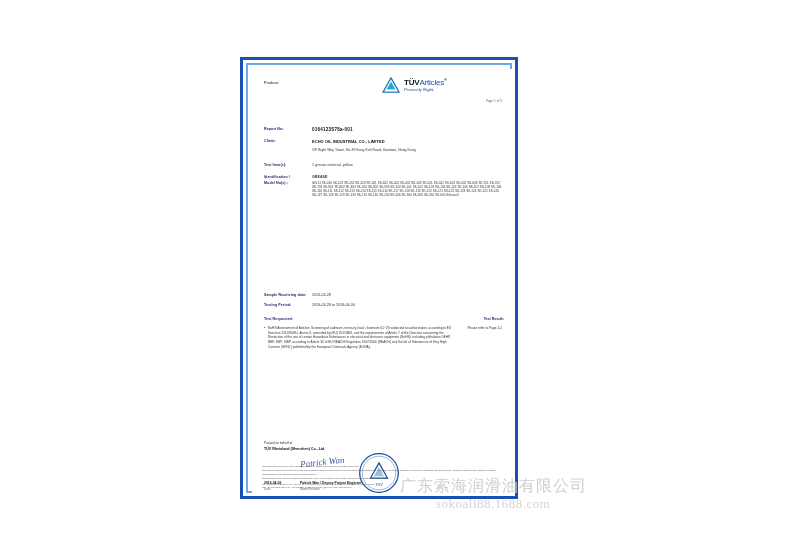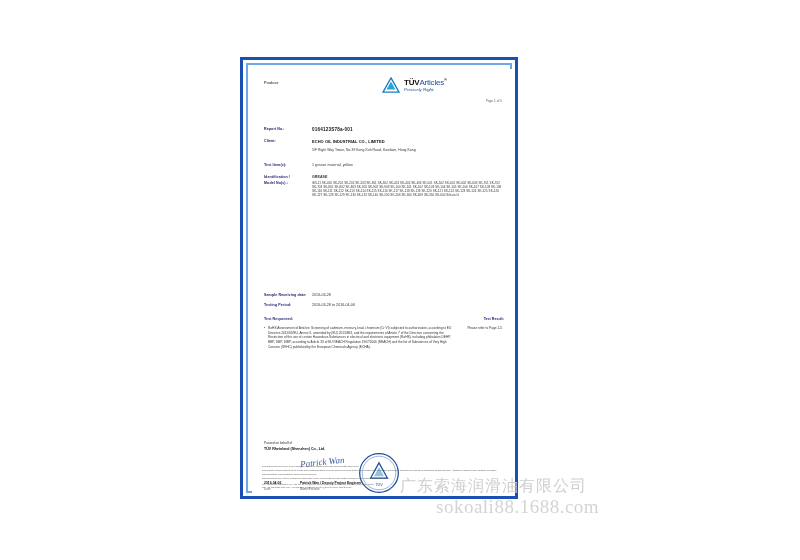--- a/index.html
+++ b/index.html
@@ -279,21 +279,21 @@
     font-size: 16px;
     color: #cfcfcf;
     font-weight: normal;
     letter-spacing: 1px;
     white-space: nowrap;
   }
   #watermark-url {
     position: absolute;
     left: 436px;
     top: 496px;
-    font-size: 19px;
+    font-size: 13px;
     color: #d4d4d4;
     letter-spacing: 0.5px;
     white-space: nowrap;
     font-family: "Liberation Serif", serif;
   }
 </style>
 </head>
 <body>
 
 <div id="cert-frame">

